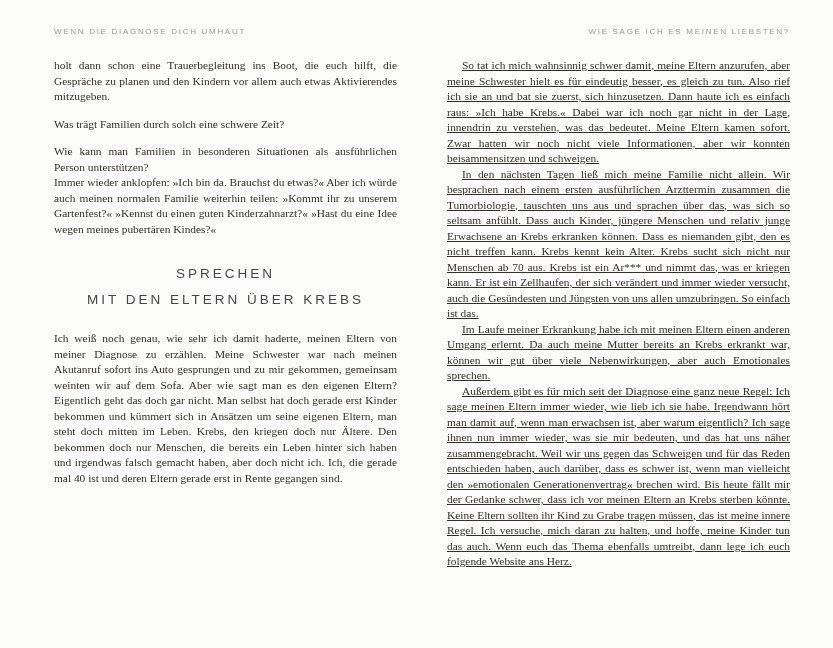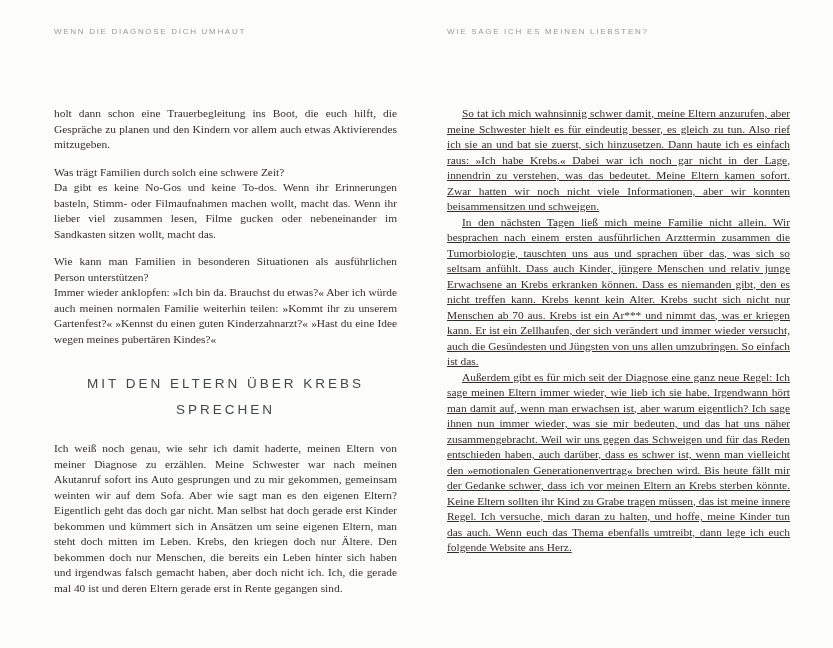--- a/index.html
+++ b/index.html
@@ -27,33 +27,32 @@
     position: absolute;
     top: 27px;
     width: 100%;
     font-family: "Liberation Sans", sans-serif;
     font-size: 8px;
     letter-spacing: 1.7px;
     color: #999997;
     white-space: nowrap;
   }
   .page-left  .running-header { text-align: left; }
-  .page-right .running-header { text-align: left; }
+  .page-right .running-header { text-align: right; }
 
   .page-body {
     position: absolute;
     top: 58px;
     left: 0;
     right: 0;
     color: #333029;
     font-size: 11.4px;
     line-height: 15.5px;
     text-align: justify;
     hyphens: auto;
-    margin-top: 48px;
     -webkit-hyphens: auto;
   }
   .page-body p { margin: 0; }
 
   .question {
     margin-top: 12px !important;
   }
   .indent { text-indent: 15px; text-decoration: underline; }
 
   .section-heading {
@@ -82,39 +81,39 @@
 
 <div class="spread">
 
   <section class="page page-left">
     <div class="running-header">WENN DIE DIAGNOSE DICH UMHAUT</div>
 
     <div class="page-body">
       <p>holt dann schon eine Trauerbegleitung ins Boot, die euch hilft, die Gespräche zu planen und den Kindern vor allem auch etwas Aktivierendes mitzugeben.</p>
 
       <p class="question">Was trägt Familien durch solch eine schwere Zeit?</p>
-      <p>Da gibt es keine No-Gos und keine To-dos. Wenn ihr Erinnerungen basteln, Stimm- oder Filmaufnahmen machen wollt, macht das. Wenn ihr lieber viel zusammen lesen, Filme gucken oder nebeneinander im Sandkasten sitzen wollt, macht das.</p>
 
       <p class="question">Wie kann man Familien in besonderen Situationen als ausführlichen Person unterstützen?</p>
       <p>Immer wieder anklopfen: »Ich bin da. Brauchst du etwas?« Aber ich würde auch meinen normalen Familie weiterhin teilen: »Kommt ihr zu unserem Gartenfest?« »Kennst du einen guten Kinderzahnarzt?« »Hast du eine Idee wegen meines pubertären Kindes?«</p>
 
       <h2 class="section-heading">
+        <div>SPRECHEN</div>
         <div>MIT DEN ELTERN ÜBER KREBS</div>
-        <div>SPRECHEN</div>
       </h2>
 
       <p>Ich weiß noch genau, wie sehr ich damit haderte, meinen Eltern von meiner Diagnose zu erzählen. Meine Schwester war nach meinen Akutanruf sofort ins Auto gesprungen und zu mir gekommen, gemeinsam weinten wir auf dem Sofa. Aber wie sagt man es den eigenen Eltern? Eigentlich geht das doch gar nicht. Man selbst hat doch gerade erst Kinder bekommen und kümmert sich in Ansätzen um seine eigenen Eltern, man steht doch mitten im Leben. Krebs, den kriegen doch nur Ältere. Den bekommen doch nur Menschen, die bereits ein Leben hinter sich haben und irgendwas falsch gemacht haben, aber doch nicht ich. Ich, die gerade mal 40 ist und deren Eltern gerade erst in Rente gegangen sind.</p>
     </div>
 
   </section>
 
   <section class="page page-right">
     <div class="running-header">WIE SAGE ICH ES MEINEN LIEBSTEN?</div>
 
     <div class="page-body">
       <p class="indent">So tat ich mich wahnsinnig schwer damit, meine Eltern anzurufen, aber meine Schwester hielt es für eindeutig besser, es gleich zu tun. Also rief ich sie an und bat sie zuerst, sich hinzusetzen. Dann haute ich es einfach raus: »Ich habe Krebs.« Dabei war ich noch gar nicht in der Lage, innendrin zu verstehen, was das bedeutet. Meine Eltern kamen sofort. Zwar hatten wir noch nicht viele Informationen, aber wir konnten beisammensitzen und schweigen.</p>
       <p class="indent">In den nächsten Tagen ließ mich meine Familie nicht allein. Wir besprachen nach einem ersten ausführlichen Arzttermin zusammen die Tumorbiologie, tauschten uns aus und sprachen über das, was sich so seltsam anfühlt. Dass auch Kinder, jüngere Menschen und relativ junge Erwachsene an Krebs erkranken können. Dass es niemanden gibt, den es nicht treffen kann. Krebs kennt kein Alter. Krebs sucht sich nicht nur Menschen ab 70 aus. Krebs ist ein Ar*** und nimmt das, was er kriegen kann. Er ist ein Zellhaufen, der sich verändert und immer wieder versucht, auch die Gesündesten und Jüngsten von uns allen umzubringen. So einfach ist das.</p>
+      <p class="indent">Im Laufe meiner Erkrankung habe ich mit meinen Eltern einen anderen Umgang erlernt. Da auch meine Mutter bereits an Krebs erkrankt war, können wir gut über viele Nebenwirkungen, aber auch Emotionales sprechen.</p>
       <p class="indent">Außerdem gibt es für mich seit der Diagnose eine ganz neue Regel: Ich sage meinen Eltern immer wieder, wie lieb ich sie habe. Irgendwann hört man damit auf, wenn man erwachsen ist, aber warum eigentlich? Ich sage ihnen nun immer wieder, was sie mir bedeuten, und das hat uns näher zusammengebracht. Weil wir uns gegen das Schweigen und für das Reden entschieden haben, auch darüber, dass es schwer ist, wenn man vielleicht den »emotionalen Generationenvertrag« brechen wird. Bis heute fällt mir der Gedanke schwer, dass ich vor meinen Eltern an Krebs sterben könnte. Keine Eltern sollten ihr Kind zu Grabe tragen müssen, das ist meine innere Regel. Ich versuche, mich daran zu halten, und hoffe, meine Kinder tun das auch. Wenn euch das Thema ebenfalls umtreibt, dann lege ich euch folgende Website ans Herz.</p>
     </div>
 
   </section>
 
 </div>
 
 </body></html>

